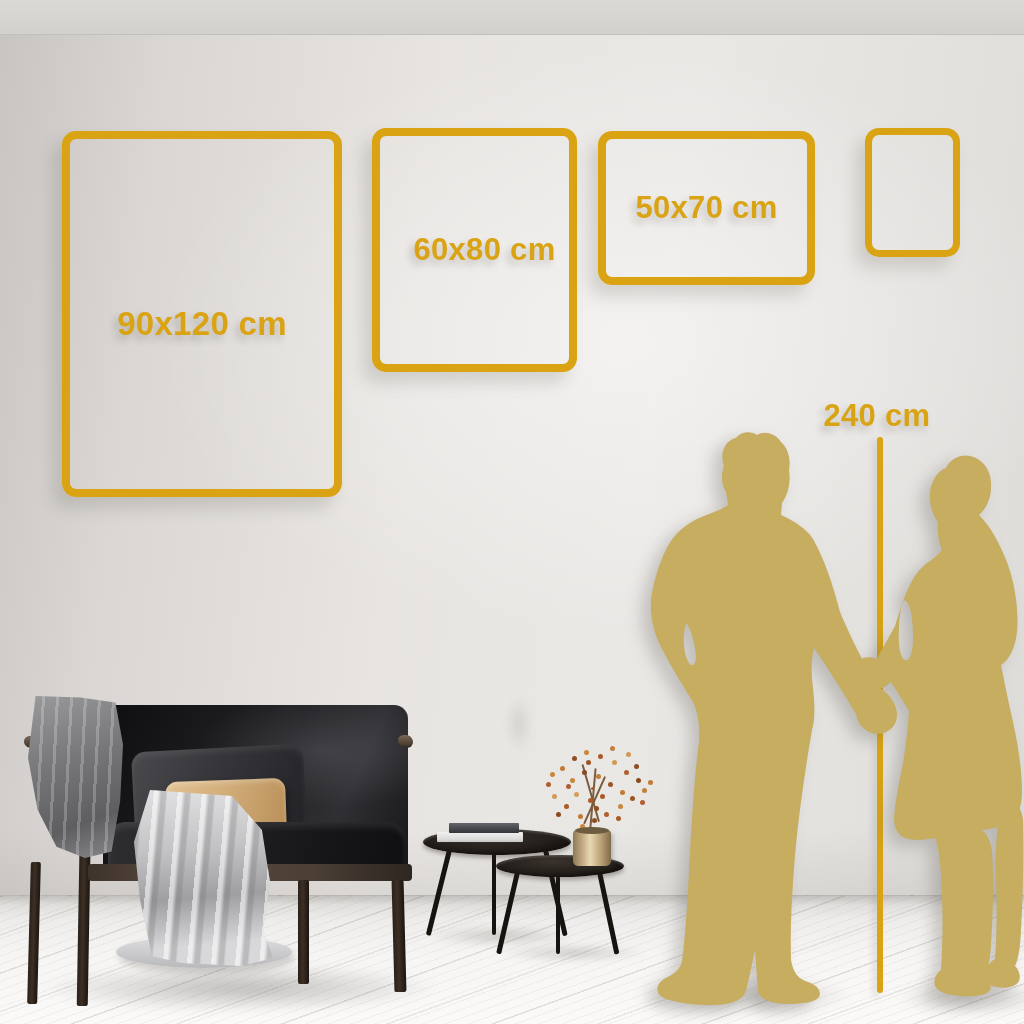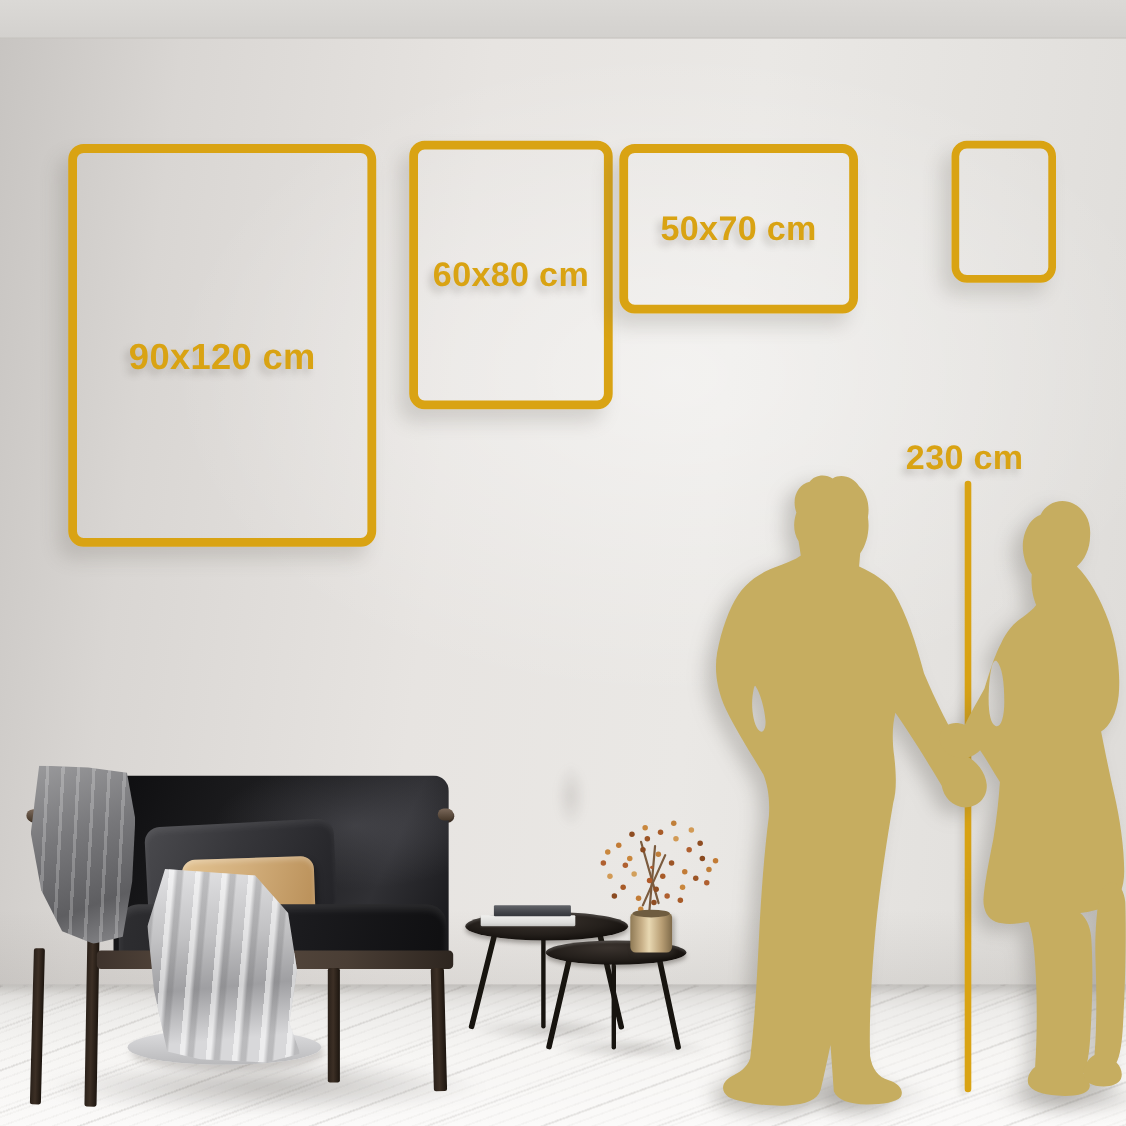--- a/index.html
+++ b/index.html
@@ -50,23 +50,23 @@
     position:absolute;border:8px solid var(--accent);border-radius:14px;
     box-shadow:-9px 11px 16px rgba(110,104,95,0.22);
     display:flex;align-items:center;justify-content:center;
   }
   .size-label{
     color:var(--accent);font-weight:700;letter-spacing:0.3px;
     text-shadow:-4px 5px 7px rgba(110,104,95,0.30);white-space:nowrap;
   }
   #frame-90x120{left:62px;top:131px;width:264px;height:350px;}
   #frame-90x120 .size-label{font-size:33px;margin-top:20px;}
-  #frame-60x80{left:372px;top:128px;width:169px;height:228px;}
+  #frame-60x80{left:372px;top:128px;width:169px;height:228px;padding-left:20px;}
   #frame-60x80 .size-label{font-size:31px;}
-  #frame-50x70{left:563px;top:131px;width:201px;height:138px;text-align:center;}
+  #frame-50x70{left:598px;top:131px;width:201px;height:138px;text-align:center;}
   #frame-50x70 .size-label{font-size:31px;}
   #frame-30x40{left:865px;top:128px;width:81px;height:115px;border-width:7px;}
   #label-30x40{
     position:absolute;left:820px;top:268px;width:185px;height:38px;
     display:flex;align-items:center;justify-content:center;font-size:30px;
   }
   
   .height-line{
     position:absolute;left:877px;top:437px;width:6px;height:556px;
     background:var(--accent);border-radius:3px;
@@ -263,21 +263,21 @@
     <div class="book" id="book-bottom"></div>
     <div class="book" id="book-top"></div>
     <div class="branch-stem" id="stem1"></div>
     <div class="branch-stem" id="stem2"></div>
     <div class="branch-stem" id="stem3"></div>
     <div class="berries"></div>
     <div class="vase"></div>
   </div>
 
   <div class="height-line"></div>
-  <div class="height-label">230 cm</div>
+  <div class="height-label">240 cm</div>
 
   <div class="figure-shadow" id="man-shadow"></div>
   <div class="figure-shadow" id="woman-shadow"></div>
 
   <svg id="silhouettes" viewBox="0 0 1024 1024" xmlns="http://www.w3.org/2000/svg">
     <path fill-rule="evenodd" d="
       M 724 466
       C 719 452 726 440 736 438
       C 740 432 750 430 757 435
       C 765 430 776 434 781 442

